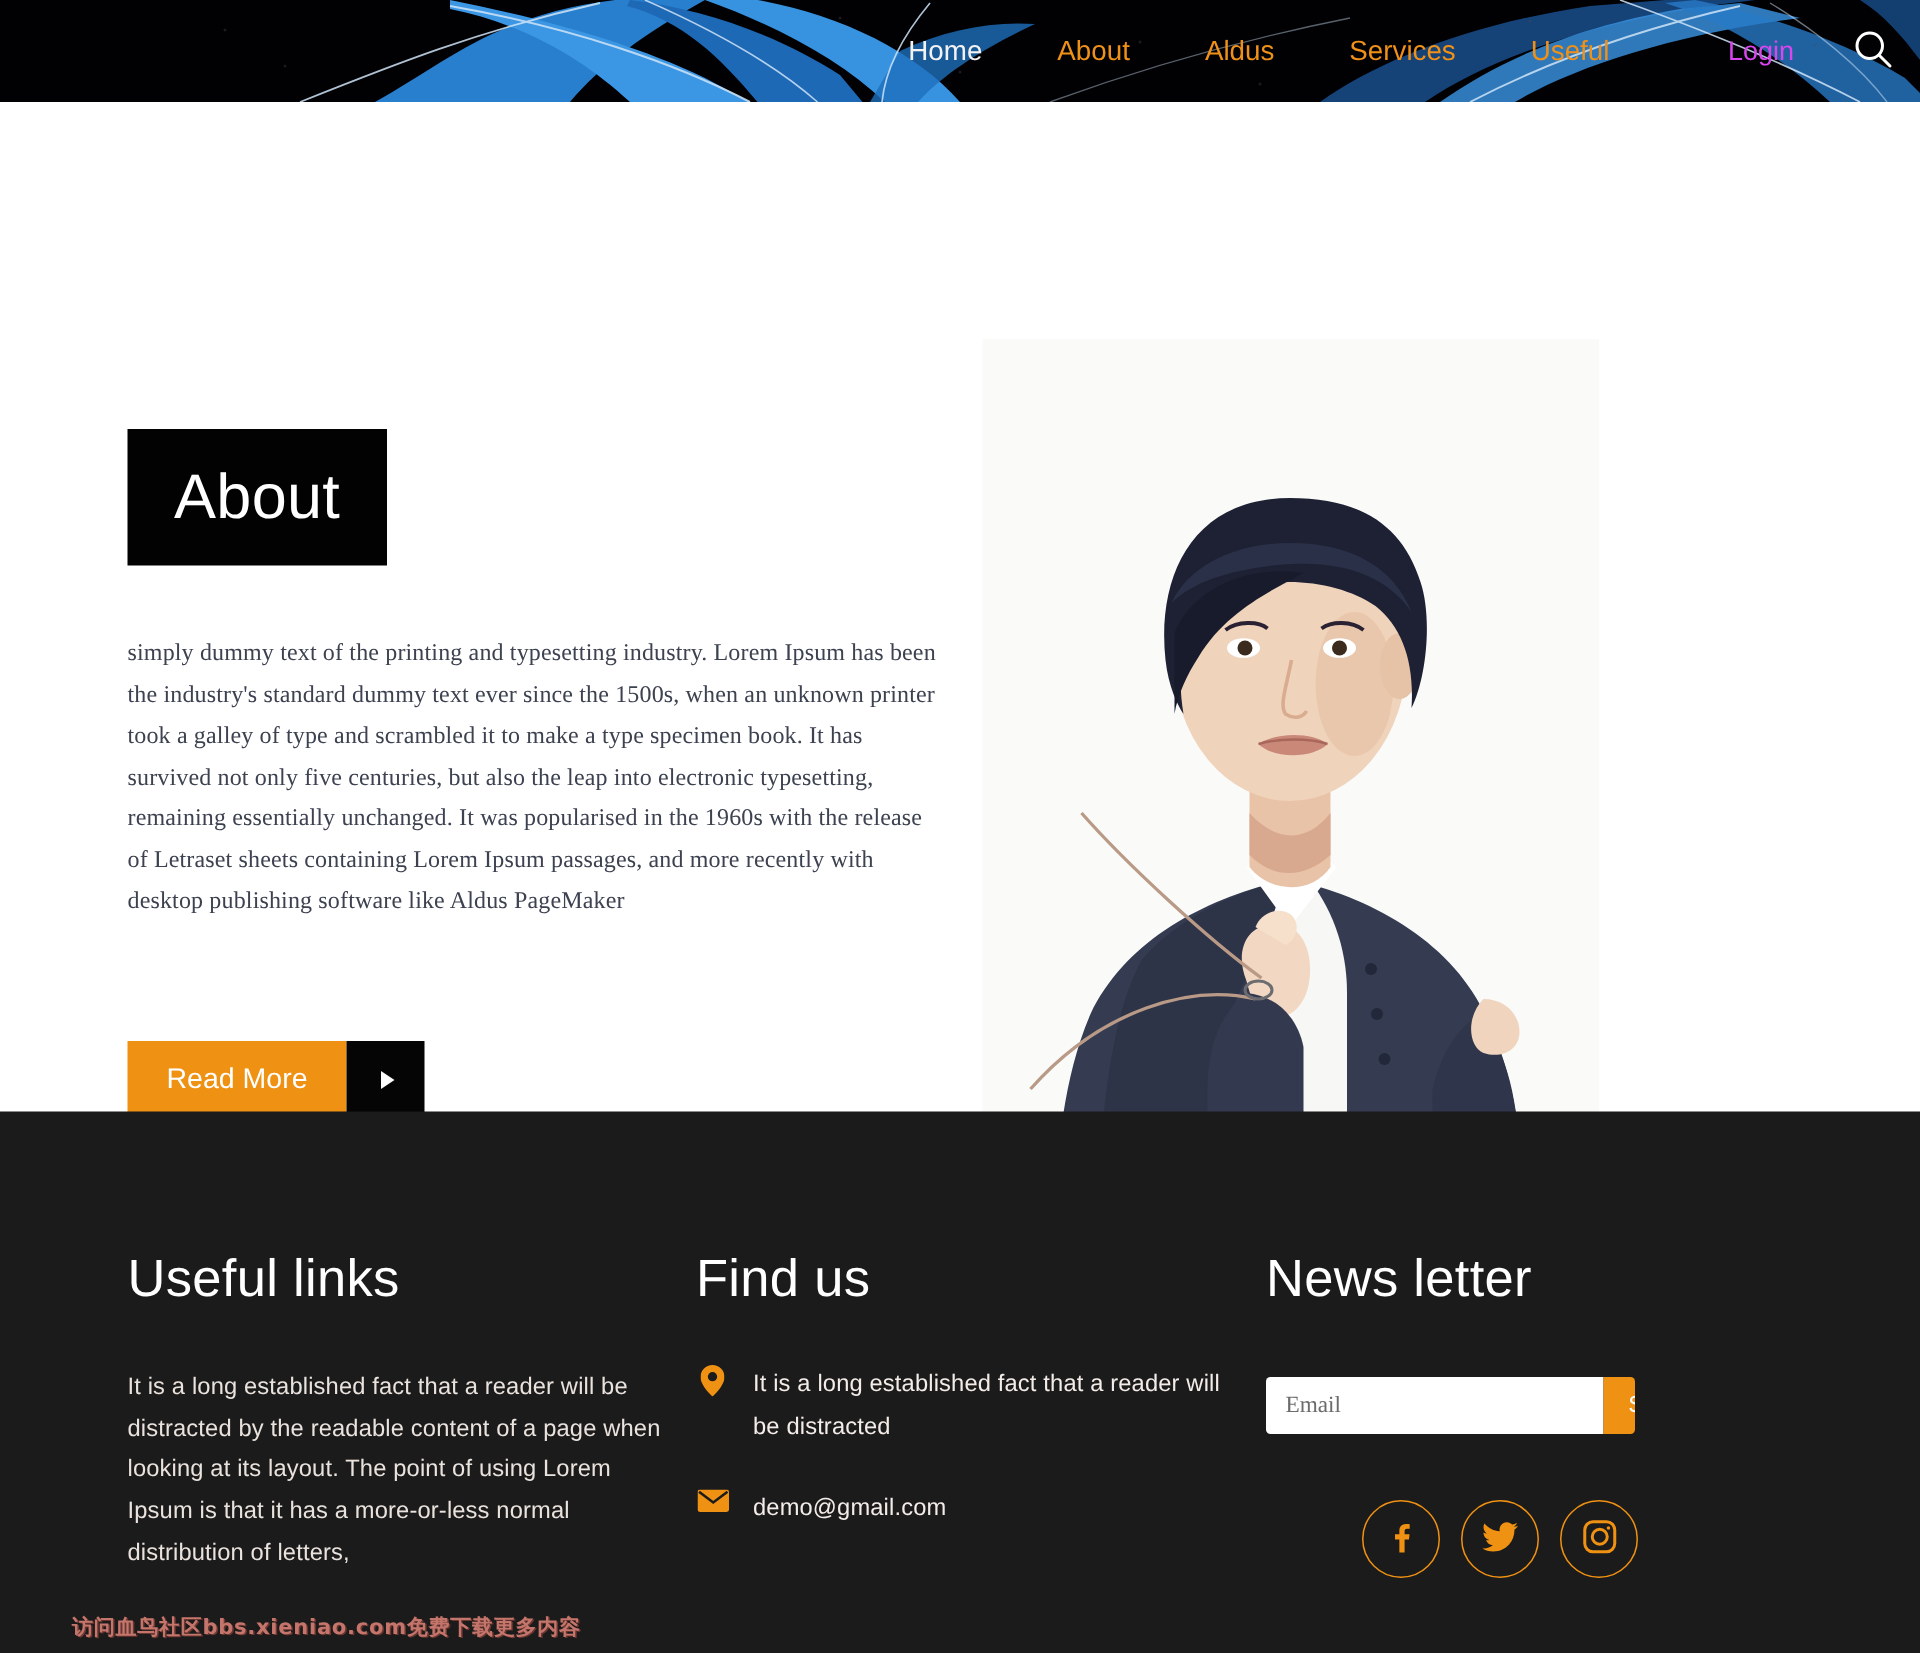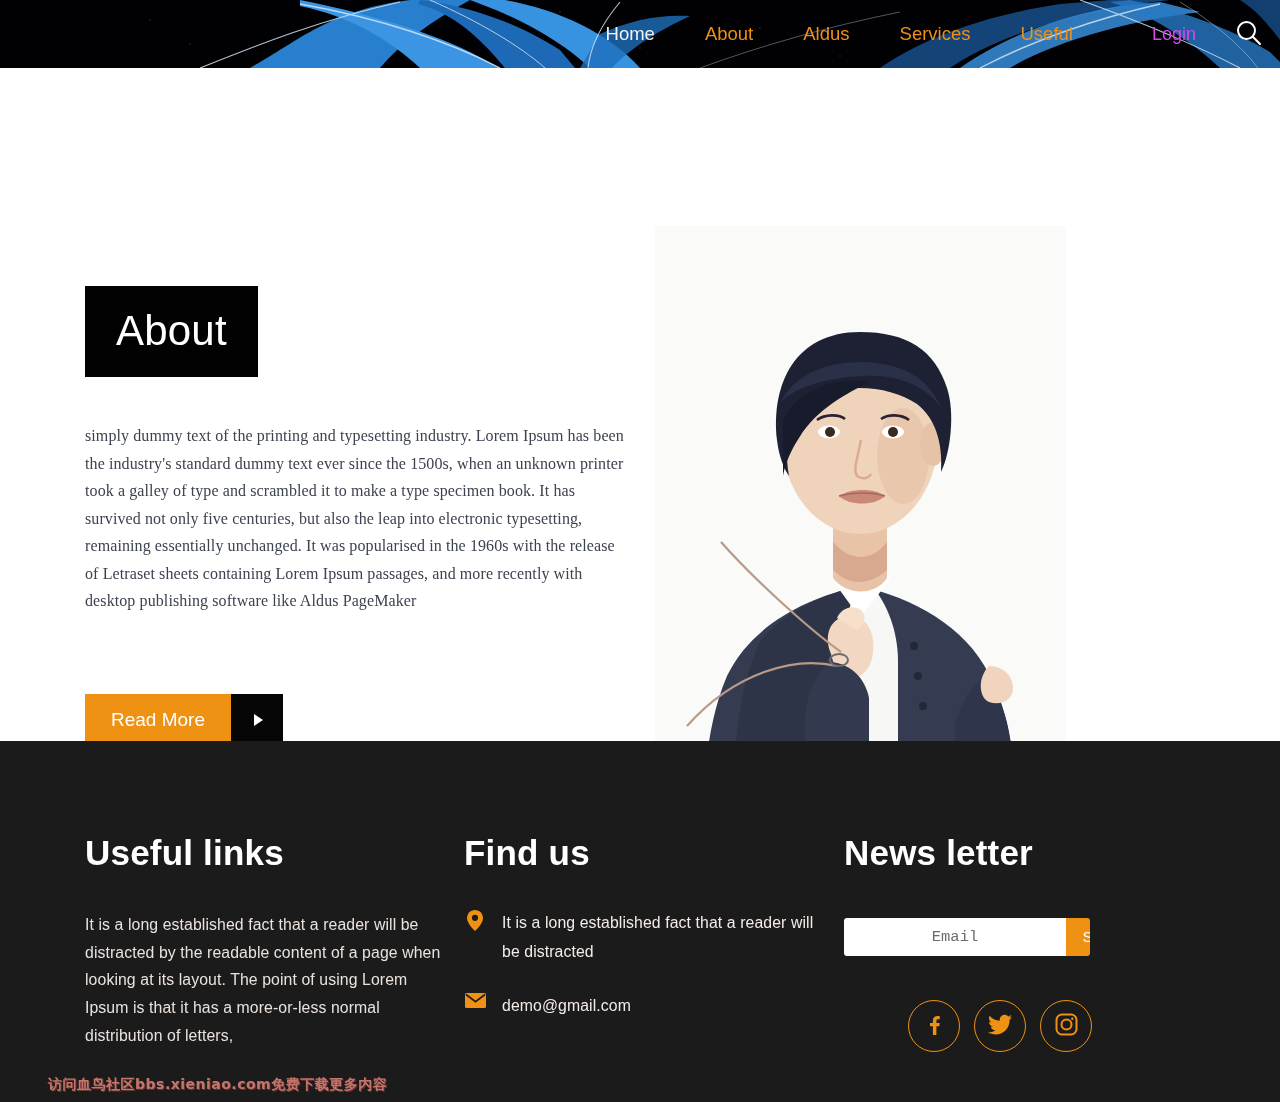--- a/index.html
+++ b/index.html
@@ -177,21 +177,21 @@
   
   .footer-inner { position: relative; width: 1280px; height: 361px; }
   .fcol { position: absolute; }
   .fcol.links { left: 85px;  top: 94px; width: 370px; }
   .fcol.find  { left: 464px; top: 94px; width: 350px; }
   .fcol.news  { left: 844px; top: 94px; width: 380px; }
 
   .footer-title {
     color: #ffffff;
     font-size: 35px;
-    font-weight: bold;
+    font-weight: normal;
     line-height: 1;
     letter-spacing: 0.2px;
   }
   .footer-body {
     margin-top: 41px;
     color: #e9e2dd;
     font-size: 15.8px;
     line-height: 1.75;
     letter-spacing: 0.1px;
   }
@@ -223,25 +223,24 @@
     width: 246px;
     height: 38px;
     border-radius: 3px;
     overflow: hidden;
   }
   .email-input {
     flex: 1 1 auto;
     border: none;
     outline: none;
     background: #ffffff;
-    font-family: Liberation Mono, monospace;
+    font-family: Liberation Serif, serif;
     font-size: 15.5px;
     color: #444;
     padding: 0 13px;
-    text-align: center;
   }
   .email-input::placeholder { color: #6c6c6c; }
   .subscribe-btn {
     flex: 0 0 102px;
     background: #ef9113;
     border: none;
     color: #ffffff;
     font-family: "Liberation Sans", sans-serif;
     font-size: 15.5px;
     cursor: pointer;

